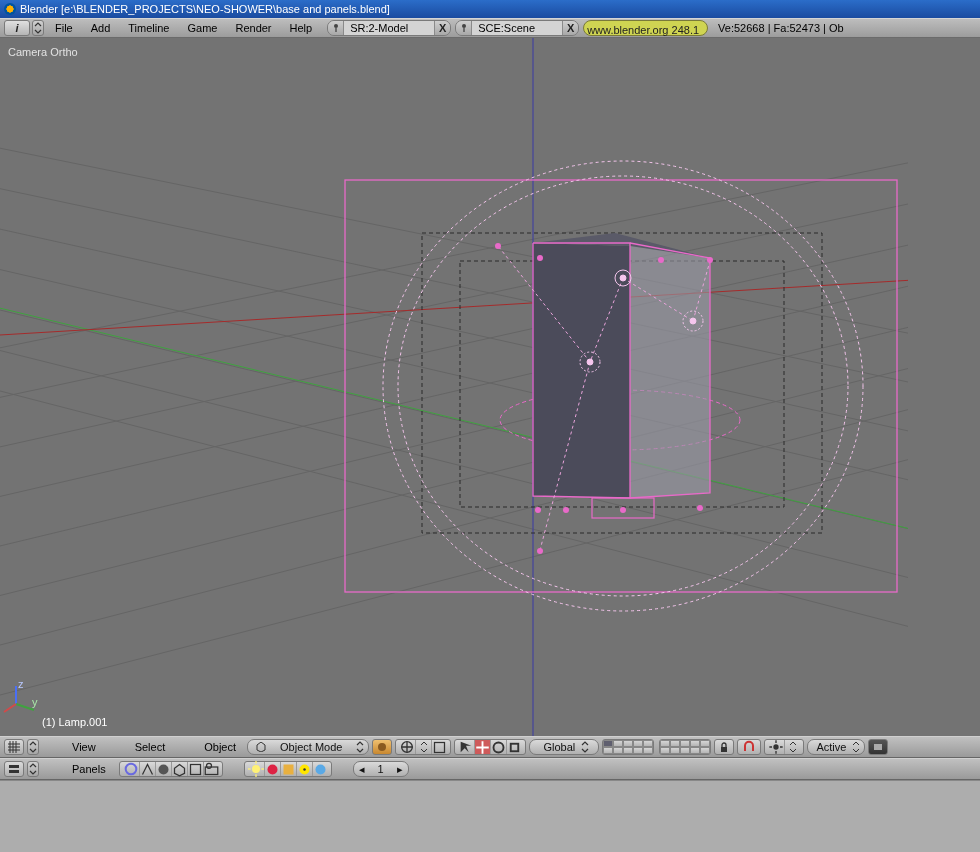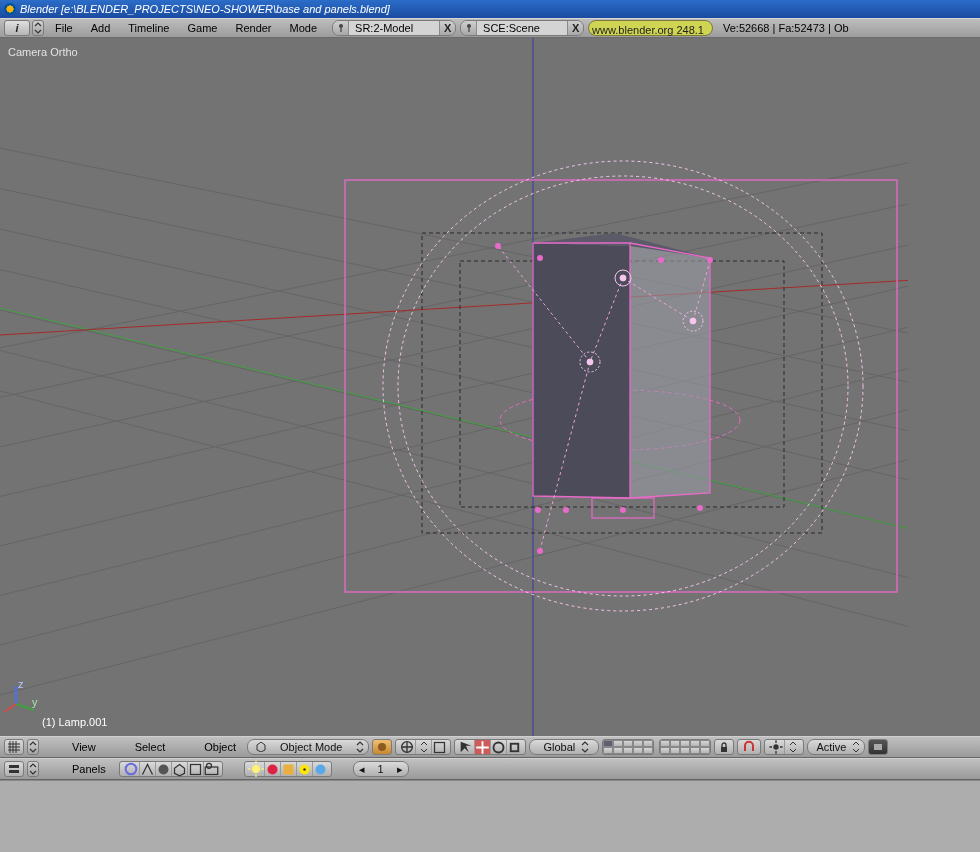--- a/index.html
+++ b/index.html
@@ -1,18 +1,18 @@
 <!DOCTYPE html>
 <html><head>
 <meta charset="utf-8">
 <style>
 * { margin: 0; padding: 0; box-sizing: border-box; font-family: Arial, sans-serif; font-size: 11px; }
 body { width: 980px; height: 852px; background: #737373; overflow: hidden; position: relative; }
 
-.titlebar { height: 18px; background: linear-gradient(#2b6dc9,#1a4ba0); color: #fff; display: flex; align-items: center; padding: 0 4px; font-size: 11px; font-style: italic; }
+.titlebar { height: 18px; background: linear-gradient(#2b6dc9,#1a4ba0); color: #fff; display: flex; align-items: center; padding: 0 4px; font-size: 11px; }
 .titlebar .logo { width: 12px; height: 12px; background: radial-gradient(circle,#ffb000 40%,#0054a0 45%); border-radius: 50%; margin-right: 4px; }
 
 .menubar { height: 20px; background: linear-gradient(#bdbdbd,#9c9c9c); border-top: 1px solid #d5d5d5; border-bottom: 1px solid #6b6b6b; display: flex; align-items: center; padding: 0 4px; gap: 0; }
 .ibtn { width: 26px; height: 16px; background: linear-gradient(#e0e0e0,#b5b5b5); border: 1px solid #7a7a7a; border-radius: 3px; display: flex; align-items: center; justify-content: center; font-weight: bold; font-style: italic; color: #222; margin-right: 2px; }
 .updown { width: 12px; height: 16px; background: linear-gradient(#d0d0d0,#a5a5a5); border: 1px solid #7a7a7a; border-radius: 3px; margin-right: 2px; display:flex; align-items:center; justify-content:center; color:#333; font-size:8px; }
 .updown svg { width:8px; height:12px; }
 .menuitems { display: flex; gap: 0; margin-right: 6px; }
 .menuitem { padding: 2px 8px; color: #000; cursor: default; border: 1px solid transparent; }
 .field-wrap { display: flex; align-items: center; height: 16px; border: 1px solid #7a7a7a; border-radius: 7px; overflow: hidden; margin-right: 4px; }
 .field-wrap .dotbtn { width: 16px; background: linear-gradient(#cfcfcf,#a8a8a8); height: 100%; display:flex; align-items:center; justify-content:center; border-right:1px solid #8a8a8a; color:#333; }
@@ -64,21 +64,21 @@
     <svg viewBox="0 0 8 12">
         <path d="M1 4 L4 1 L7 4 M1 8 L4 11 L7 8" stroke="#333" stroke-width="1.2" fill="none"></path>
       </svg>
   </div>
   <div class="menuitems">
     <div class="menuitem">File</div>
     <div class="menuitem">Add</div>
     <div class="menuitem">Timeline</div>
     <div class="menuitem">Game</div>
     <div class="menuitem">Render</div>
-    <div class="menuitem">Mode</div>
+    <div class="menuitem">Help</div>
   </div>
   <div class="field-wrap">
     <span class="dotbtn">
       <svg viewBox="0 0 12 12">
           <circle cx="6" cy="4" r="2" fill="#444"></circle>
           <path d="M6 6 L6 10" stroke="#444" stroke-width="1.3"></path>
         </svg>
     </span>
     <span class="txt">SR:2-Model</span>
     <span class="xbtn">X</span>

